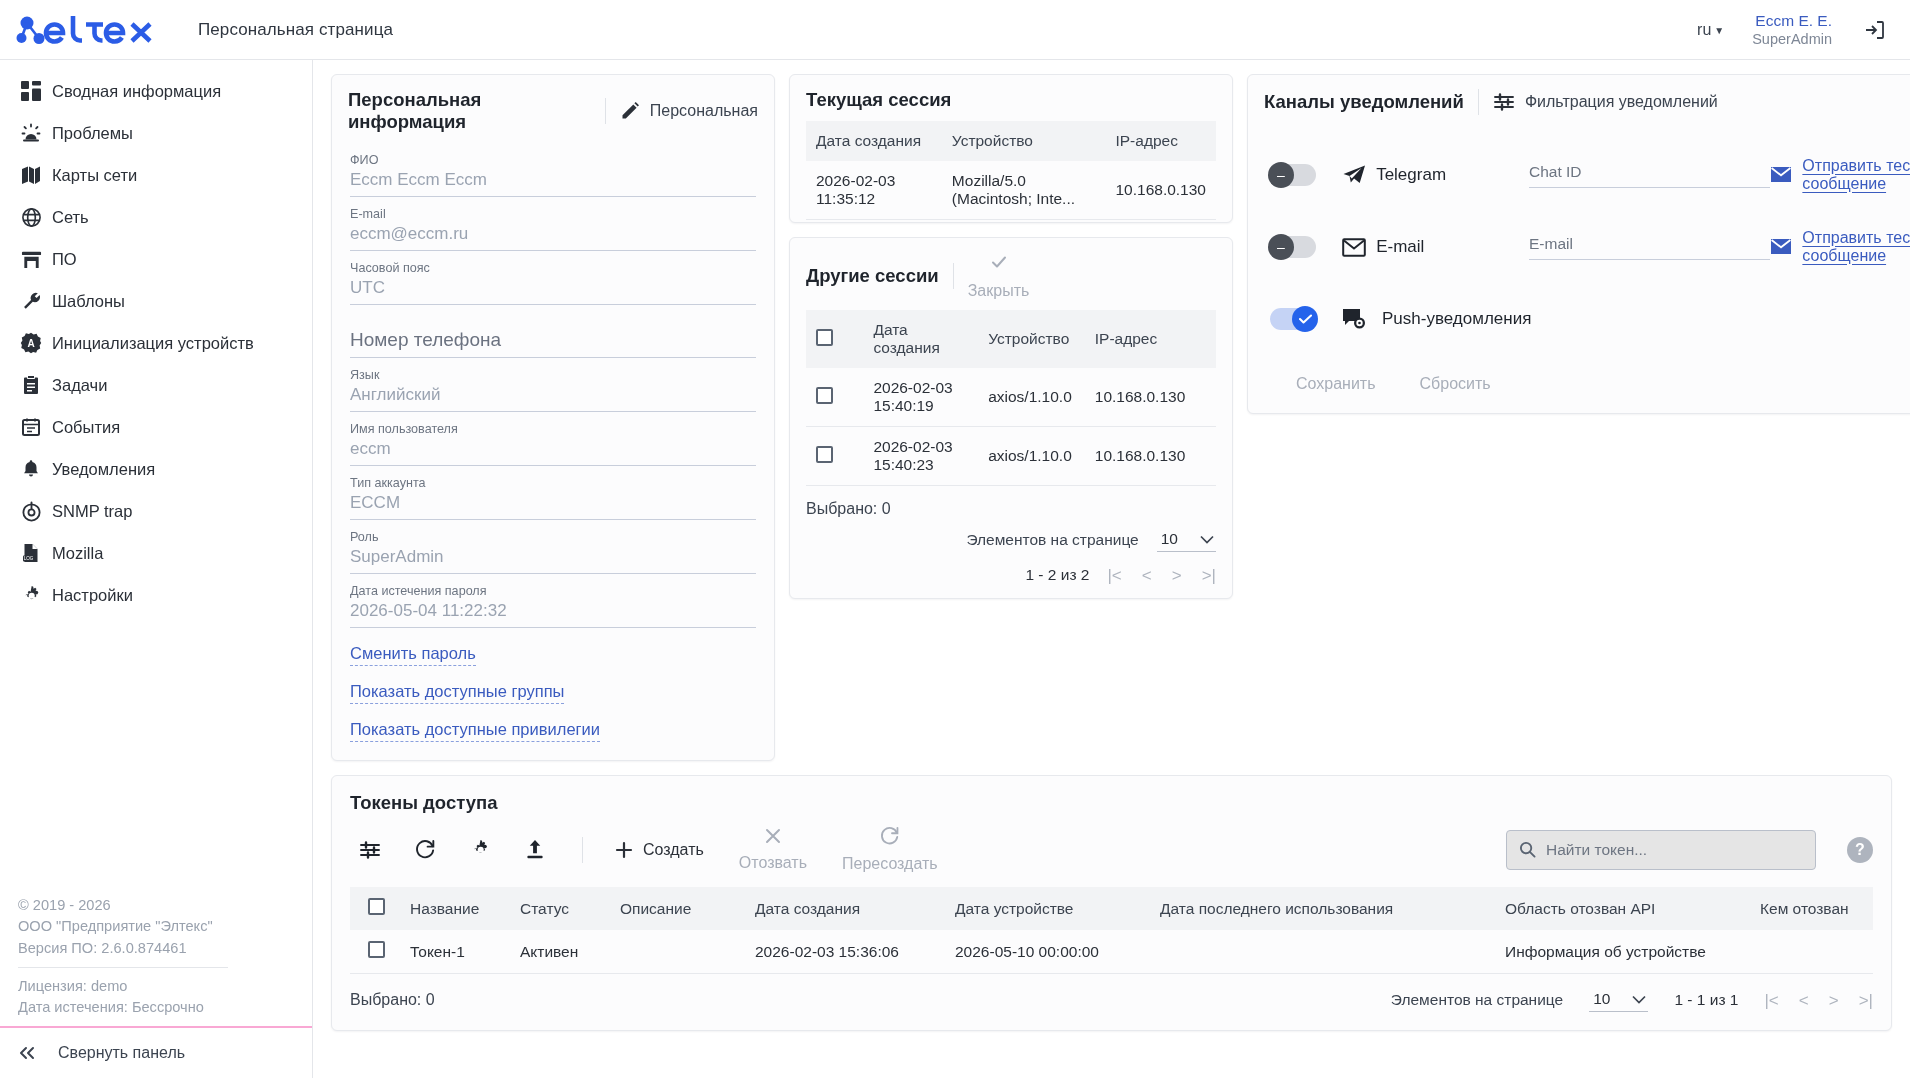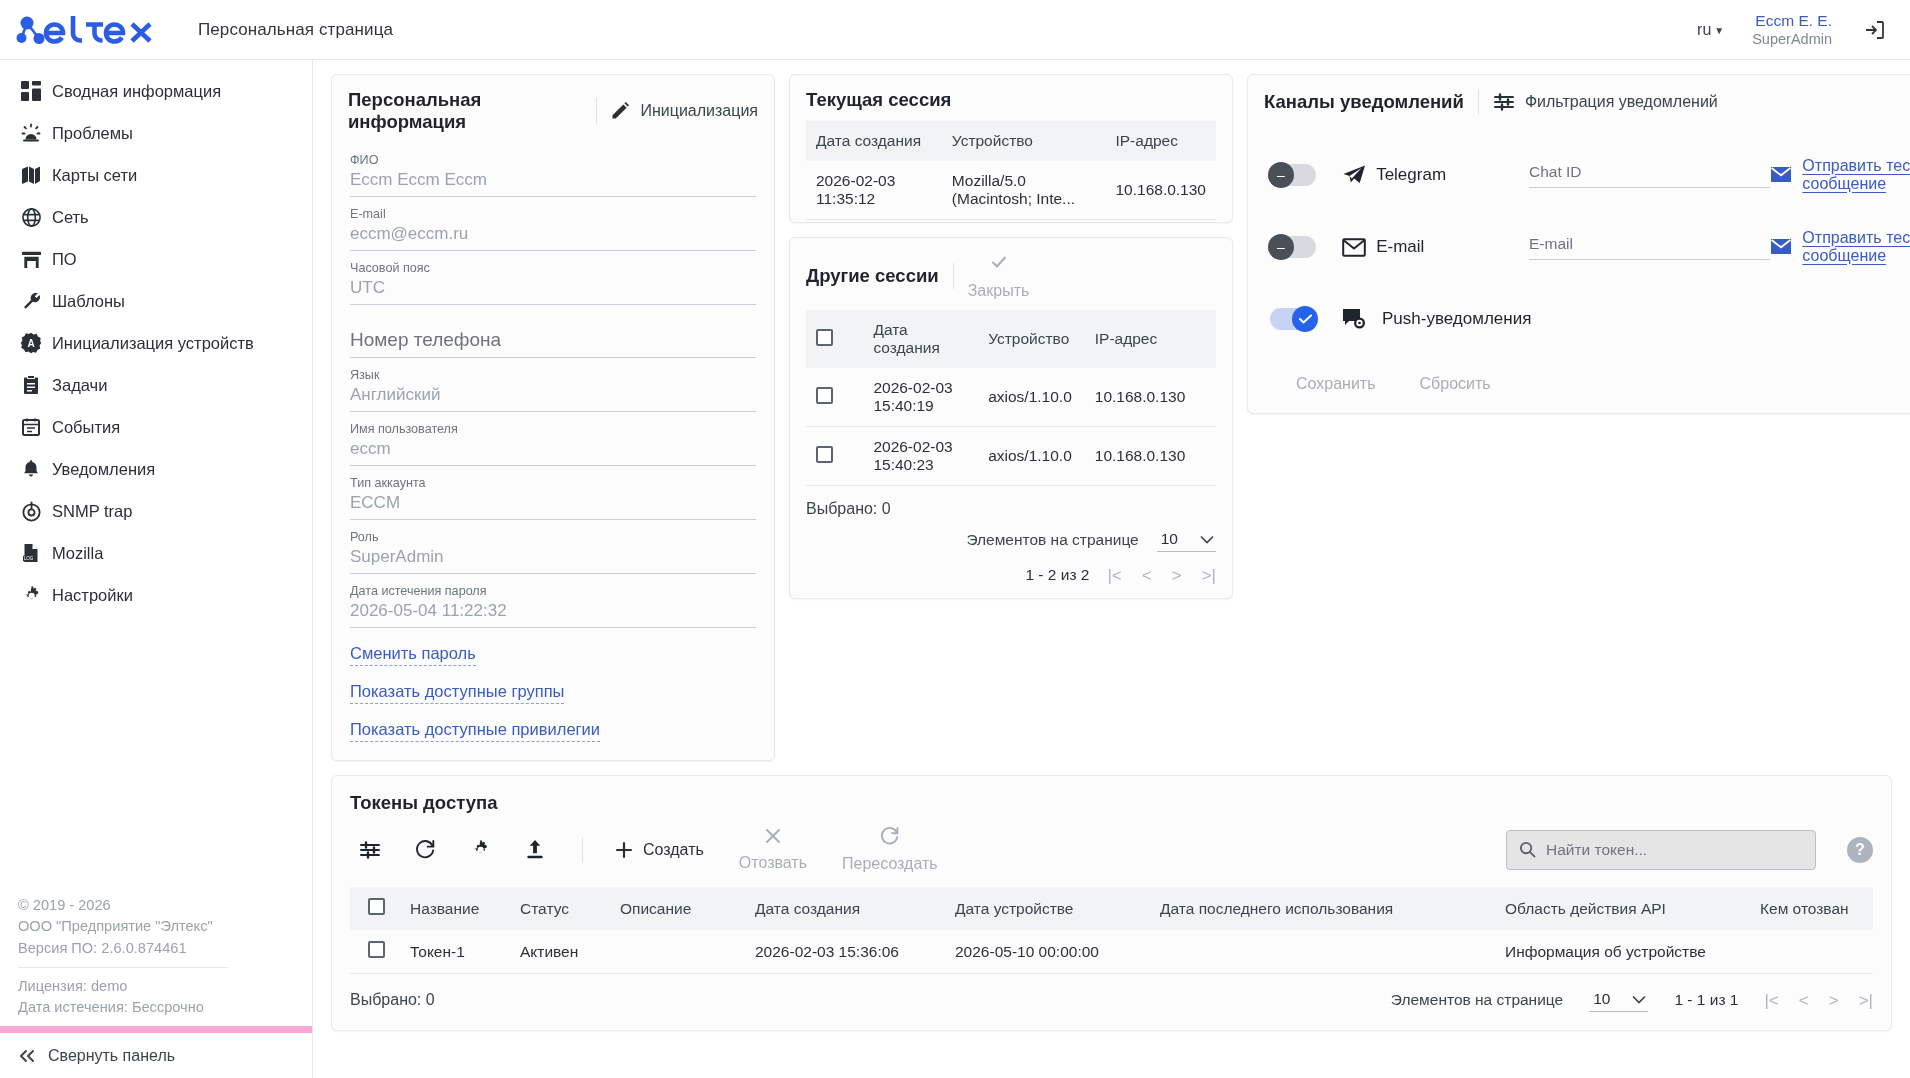--- a/index.html
+++ b/index.html
@@ -46,22 +46,22 @@
   .nav-item {
     display:flex; align-items:center; gap: 8px;
     height: 42px; padding: 0 0 0 18px; cursor:pointer;
     color:#2b3038; font-size: 16.5px;
   }
   .nav-ico { width: 26px; height: 26px; display:flex; align-items:center; justify-content:center; color:#2b3038;}
   .sidebar-spacer { flex: 1 1 auto; }
   .sidebar-foot { padding: 0 18px 8px 18px; color:#9aa2ae; font-size: 14.6px; line-height: 1.45; }
   .sidebar-foot .hr { height:1px; background:#e4e6ea; margin: 8px 0 8px 0; width: 210px;}
   .collapse-row {
-    border-top:7px solid #f9a8d4; height: 52px; display:flex; align-items:center;
-    gap: 12px; padding-left: 18px; color:#3c4450; font-size:16px; cursor:pointer;
+    border-top:2px solid #f9a8d4; height: 52px; display:flex; align-items:center;
+    gap: 22px; padding-left: 18px; color:#3c4450; font-size:16px; cursor:pointer;
   }
 
   
   .content { flex:1 1 auto; background:#fff; padding: 14px 18px 10px 18px; overflow:hidden;}
   .row-top { display:flex; gap: 14px; align-items: flex-start; }
 
   .card {
     background:#fcfcfd; border:1px solid #e7e9ed; border-radius: 6px;
     box-shadow: 0 1px 2px rgba(16,24,40,.05);
   }
@@ -366,21 +366,21 @@
           <div class="card-head">
             <div class="card-title">Персональная информация</div>
             <div class="head-sep"></div>
             <div class="head-action">
               <span>
                 <svg width="20" height="20" viewBox="0 0 20 20" fill="#2b3038">
                     <path d="M2.5 14.2L13.3 3.4l3.3 3.3L5.8 17.5H2.5z"></path>
                     <path d="M14.4 2.3l1.3-1.3 3.3 3.3-1.3 1.3z"></path>
                   </svg>
               </span>
-              <span>Инициализация</span>
+              <span>Персональная</span>
             </div>
           </div>
 
           <div class="pi-body">
             <div class="field">
               <div class="field-label">ФИО</div>
               <div class="field-value">Eccm Eccm Eccm</div>
             </div>
             <div class="field">
               <div class="field-label">E-mail</div>
@@ -687,21 +687,21 @@
           <table class="tbl">
             <thead>
               <tr>
                 <th style="width:50px; padding-left:18px;"><span class="cb"></span></th>
                 <th style="width:110px">Название</th>
                 <th style="width:100px">Статус</th>
                 <th style="width:135px">Описание</th>
                 <th style="width:200px">Дата создания</th>
                 <th style="width:205px">Дата устройстве</th>
                 <th style="width:345px">Дата последнего использования</th>
-                <th style="width:255px">Область действия API</th>
+                <th style="width:255px">Область отозван API</th>
                 <th>Кем отозван</th>
               </tr>
             </thead>
             <tbody>
               <tr>
                 <td style="padding-left:18px;"><span class="cb"></span></td>
                 <td>Токен-1</td>
                 <td>Активен</td>
                 <td></td>
                 <td>2026-02-03 15:36:06</td>

